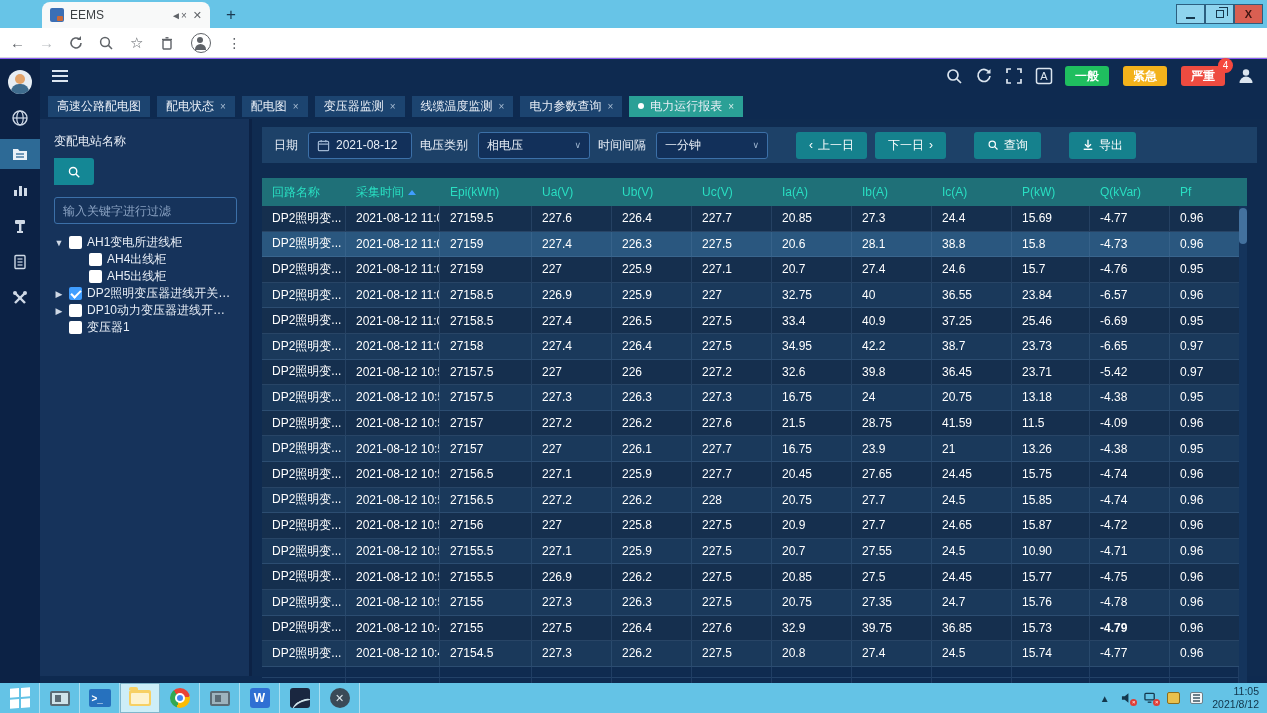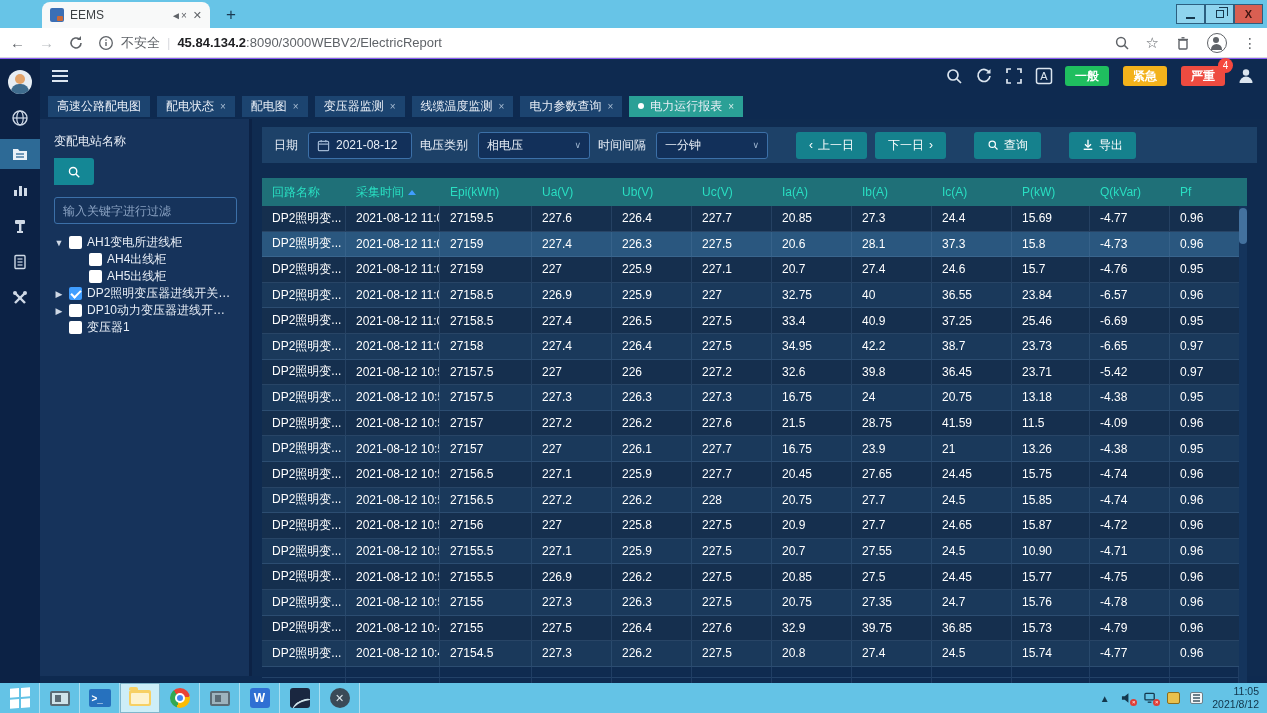--- a/index.html
+++ b/index.html
@@ -154,30 +154,20 @@
     </div>
   </div>
 
   <div class="urlbar">
     <span class="navarrow">←</span>
     <span class="navarrow fwd">→</span>
     <svg class="uicon" viewBox="0 0 16 16">
         <path d="M13 8a5 5 0 1 1-1.7-3.8" fill="none" stroke="#5f6368" stroke-width="1.6"></path>
         <path d="M13 1v4h-4z" fill="#5f6368"></path>
       </svg>
-    <div class="urlfield">
-      <svg class="uicon" viewBox="0 0 16 16">
-          <circle cx="8" cy="8" r="6.3" fill="none" stroke="#5f6368" stroke-width="1.3"></circle>
-          <rect x="7.3" y="7" width="1.4" height="4" fill="#5f6368"></rect>
-          <rect x="7.3" y="4.4" width="1.4" height="1.4" fill="#5f6368"></rect>
-        </svg>
-      <span>不安全</span>
-      <span class="sep">|</span>
-      <span><span class="host">45.84.134.2</span><span class="path">:8090/3000WEBV2/ElectricReport</span></span>
-    </div>
     <div class="uright">
       <svg class="uicon" viewBox="0 0 16 16">
           <circle cx="7" cy="7" r="4.4" fill="none" stroke="#5f6368" stroke-width="1.5"></circle>
           <line x1="10.4" y1="10.4" x2="14" y2="14" stroke="#5f6368" stroke-width="1.5"></line>
         </svg>
       <span style="font-size:15px;">☆</span>
       <svg class="uicon" viewBox="0 0 16 16">
           <rect x="4" y="5" width="8" height="9" rx="1" fill="none" stroke="#5f6368" stroke-width="1.4"></rect>
           <line x1="3" y1="4.5" x2="13" y2="4.5" stroke="#5f6368" stroke-width="1.4"></line>
           <line x1="6.5" y1="2.8" x2="9.5" y2="2.8" stroke="#5f6368" stroke-width="1.4"></line>
@@ -467,21 +457,21 @@
               </div>
               <div class="trow selected">
                 <div class="td" style="flex: 0 0 84px;">DP2照明变...</div>
                 <div class="td" style="flex: 0 0 94px;">2021-08-12 11:04</div>
                 <div class="td" style="flex: 0 0 92px;">27159</div>
                 <div class="td" style="flex: 0 0 80px;">227.4</div>
                 <div class="td" style="flex: 0 0 80px;">226.3</div>
                 <div class="td" style="flex: 0 0 80px;">227.5</div>
                 <div class="td" style="flex: 0 0 80px;">20.6</div>
                 <div class="td" style="flex: 0 0 80px;">28.1</div>
-                <div class="td" style="flex: 0 0 80px;">37.3</div>
+                <div class="td" style="flex: 0 0 80px;">38.8</div>
                 <div class="td" style="flex: 0 0 78px;">15.8</div>
                 <div class="td" style="flex: 0 0 80px;">-4.73</div>
                 <div class="td" style="flex: 0 0 69px;">0.96</div>
               </div>
               <div class="trow odd">
                 <div class="td" style="flex: 0 0 84px;">DP2照明变...</div>
                 <div class="td" style="flex: 0 0 94px;">2021-08-12 11:03</div>
                 <div class="td" style="flex: 0 0 92px;">27159</div>
                 <div class="td" style="flex: 0 0 80px;">227</div>
                 <div class="td" style="flex: 0 0 80px;">225.9</div>
@@ -679,21 +669,21 @@
                 <div class="td" style="flex: 0 0 84px;">DP2照明变...</div>
                 <div class="td" style="flex: 0 0 94px;">2021-08-12 10:49</div>
                 <div class="td" style="flex: 0 0 92px;">27155</div>
                 <div class="td" style="flex: 0 0 80px;">227.5</div>
                 <div class="td" style="flex: 0 0 80px;">226.4</div>
                 <div class="td" style="flex: 0 0 80px;">227.6</div>
                 <div class="td" style="flex: 0 0 80px;">32.9</div>
                 <div class="td" style="flex: 0 0 80px;">39.75</div>
                 <div class="td" style="flex: 0 0 80px;">36.85</div>
                 <div class="td" style="flex: 0 0 78px;">15.73</div>
-                <div class="td" style="flex: 0 0 80px;">-4.79</div>
+                <div class="td" style="flex: 0 0 80px; font-weight: bold;">-4.79</div>
                 <div class="td" style="flex: 0 0 69px;">0.96</div>
               </div>
               <div class="trow even">
                 <div class="td" style="flex: 0 0 84px;">DP2照明变...</div>
                 <div class="td" style="flex: 0 0 94px;">2021-08-12 10:48</div>
                 <div class="td" style="flex: 0 0 92px;">27154.5</div>
                 <div class="td" style="flex: 0 0 80px;">227.3</div>
                 <div class="td" style="flex: 0 0 80px;">226.2</div>
                 <div class="td" style="flex: 0 0 80px;">227.5</div>
                 <div class="td" style="flex: 0 0 80px;">20.8</div>

